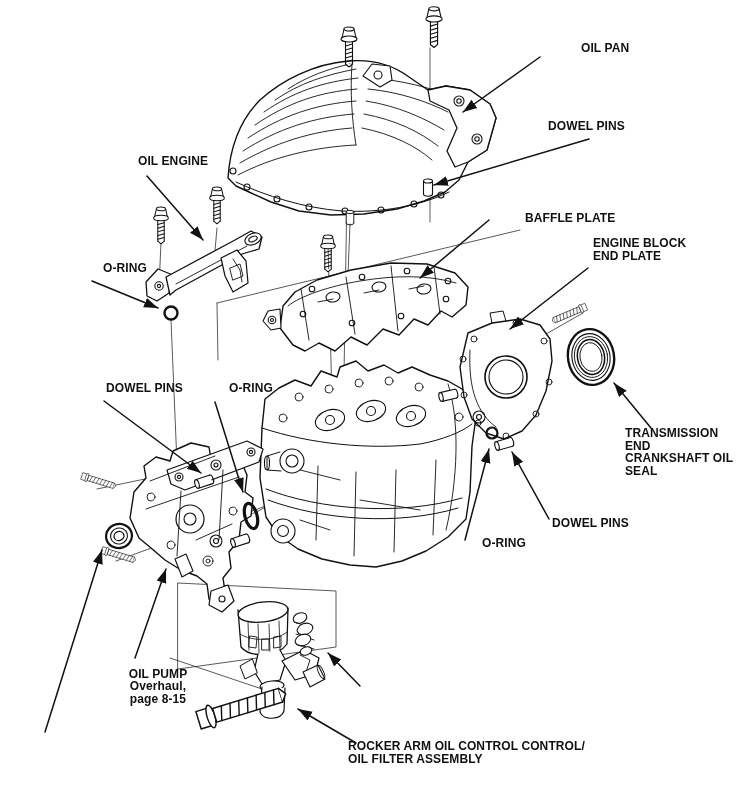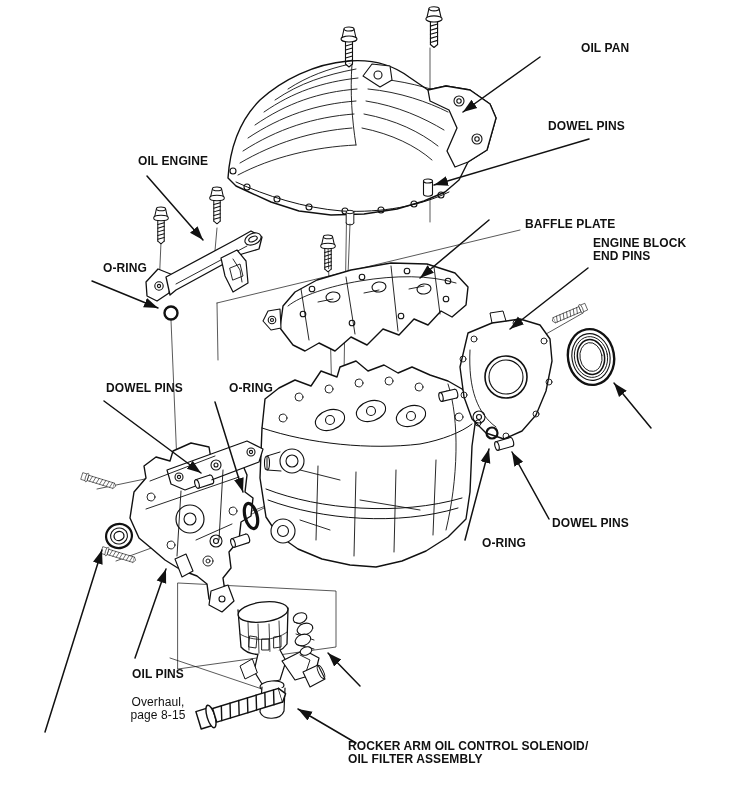--- a/index.html
+++ b/index.html
@@ -14,21 +14,21 @@
   .label{
     position:absolute;
     color:#111;
     font-weight:bold;
     font-size:12px;
     line-height:12.5px;
     white-space:pre-line;
     letter-spacing:.1px;
     padding-left:36px;
   }
-  .label .note{display:block;font-weight:normal;margin-top:16px;}
+  .label .note{display:block;font-weight:bold;}
   .label.centered{text-align:center;}
 </style>
 </head>
 <body>
 
 <div class="stage">
 
 <svg width="737" height="806" viewBox="0 0 737 806">
   <defs>
     <marker id="ah" markerUnits="userSpaceOnUse" markerWidth="16" markerHeight="12" refX="14" refY="6" orient="auto">
@@ -332,27 +332,29 @@
       <path d="M360,686 L328,653" marker-end="url(#ah)"></path>
       <path d="M356,743 L298,709" marker-end="url(#ah)"></path>
     </g>
   </g>
 </svg>
 
 <div class="label" style="left:545px;top:42px"><span>OIL PAN</span></div>
 <div class="label" style="left:512px;top:120px"><span>DOWEL PINS</span></div>
 <div class="label" style="left:102px;top:155px"><span>OIL ENGINE</span></div>
 <div class="label" style="left:67px;top:262px"><span>O-RING</span></div>
-<div class="label" style="left:489px;top:218px"><span>BAFFLE PLATE</span></div>
+<div class="label" style="left:489px;top:212px"><span>BAFFLE PLATE</span></div>
 <div class="label" style="left:557px;top:237px"><span>ENGINE BLOCK
-END PINS</span></div>
+END PLATE</span></div>
 <div class="label" style="left:70px;top:382px"><span>DOWEL PINS</span></div>
 <div class="label" style="left:193px;top:382px"><span>O-RING</span></div>
+<div class="label" style="left:589px;top:427px"><span>TRANSMISSION END
+CRANKSHAFT OIL SEAL</span></div>
 <div class="label" style="left:446px;top:537px"><span>O-RING</span></div>
 <div class="label" style="left:516px;top:517px"><span>DOWEL PINS</span></div>
 <div class="label centered" style="left:84px;top:655px;width:76px">
-  <span>OIL PINS</span><span class="note">Overhaul,
+  <span>OIL PUMP</span><span class="note">Overhaul,
 page 8-15</span>
 </div>
-<div class="label" style="left:312px;top:740px"><span>ROCKER ARM OIL CONTROL SOLENOID/
+<div class="label" style="left:312px;top:740px"><span>ROCKER ARM OIL CONTROL CONTROL/
 OIL FILTER ASSEMBLY</span></div>
 
 </div>
 
 </body></html>

